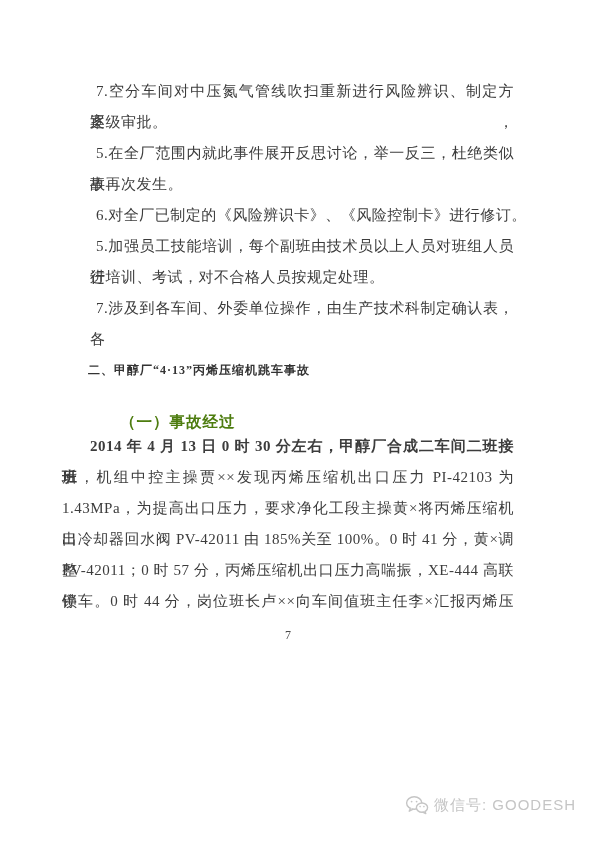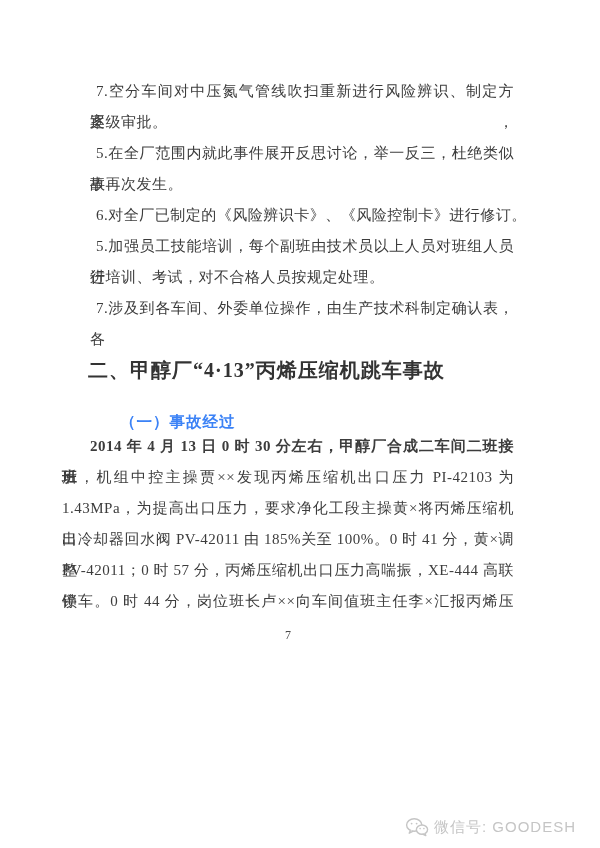--- a/index.html
+++ b/index.html
@@ -36,45 +36,45 @@
     text-justify: inter-character;
   }
   .list { margin-left: 28px; width: 424px; }
   .ind  { text-indent: 6px; }
   .ind2 { text-indent: 28px; font-weight: bold; }
   .spacer31 { height: 31px; }
   .spacer20 { height: 20px; }
   .heading {
     font-weight: bold;
     margin-left: 26px;
-    font-size: 20px;
+    font-size: 12px;
     letter-spacing: 1px;
     color: #333333;
   }
   .subheading {
     font-weight: bold;
     margin-left: 58px;
     font-size: 15.5px;
     letter-spacing: 1px;
-    color: #3b82f6;
+    color: #4d7c0f;
   }
   .paragraph { margin-top: -6px; }
   .page-number {
     margin-top: 6px;
     height: 24px;
     line-height: 24px;
     text-align: center;
     font-size: 12px;
     color: #4a4a4a;
     letter-spacing: 0;
   }
   .watermark {
     position: absolute;
     right: 24px;
-    bottom: 10px;
+    bottom: 32px;
     display: flex;
     align-items: center;
     gap: 5px;
     color: #c5c5c5;
     font-size: 15px;
     font-family: "Liberation Sans", "DejaVu Sans", sans-serif;
     letter-spacing: 1px;
     user-select: none;
   }
   .watermark svg { display: block; }

